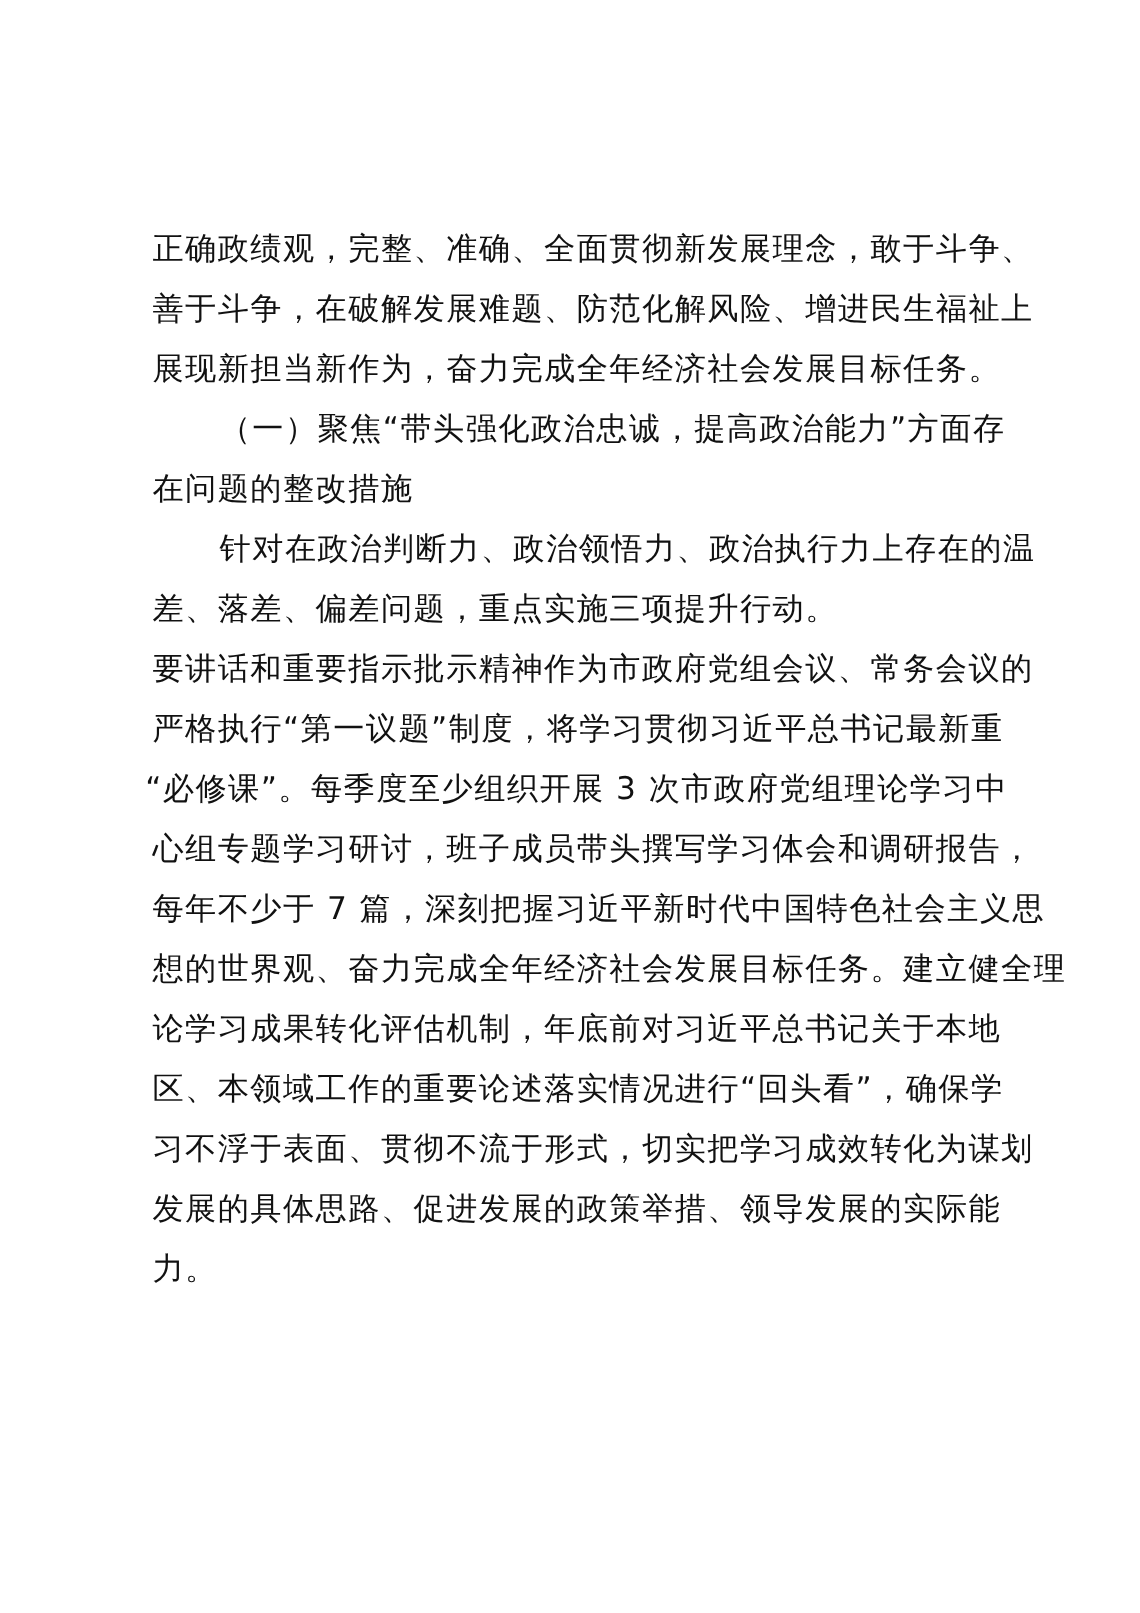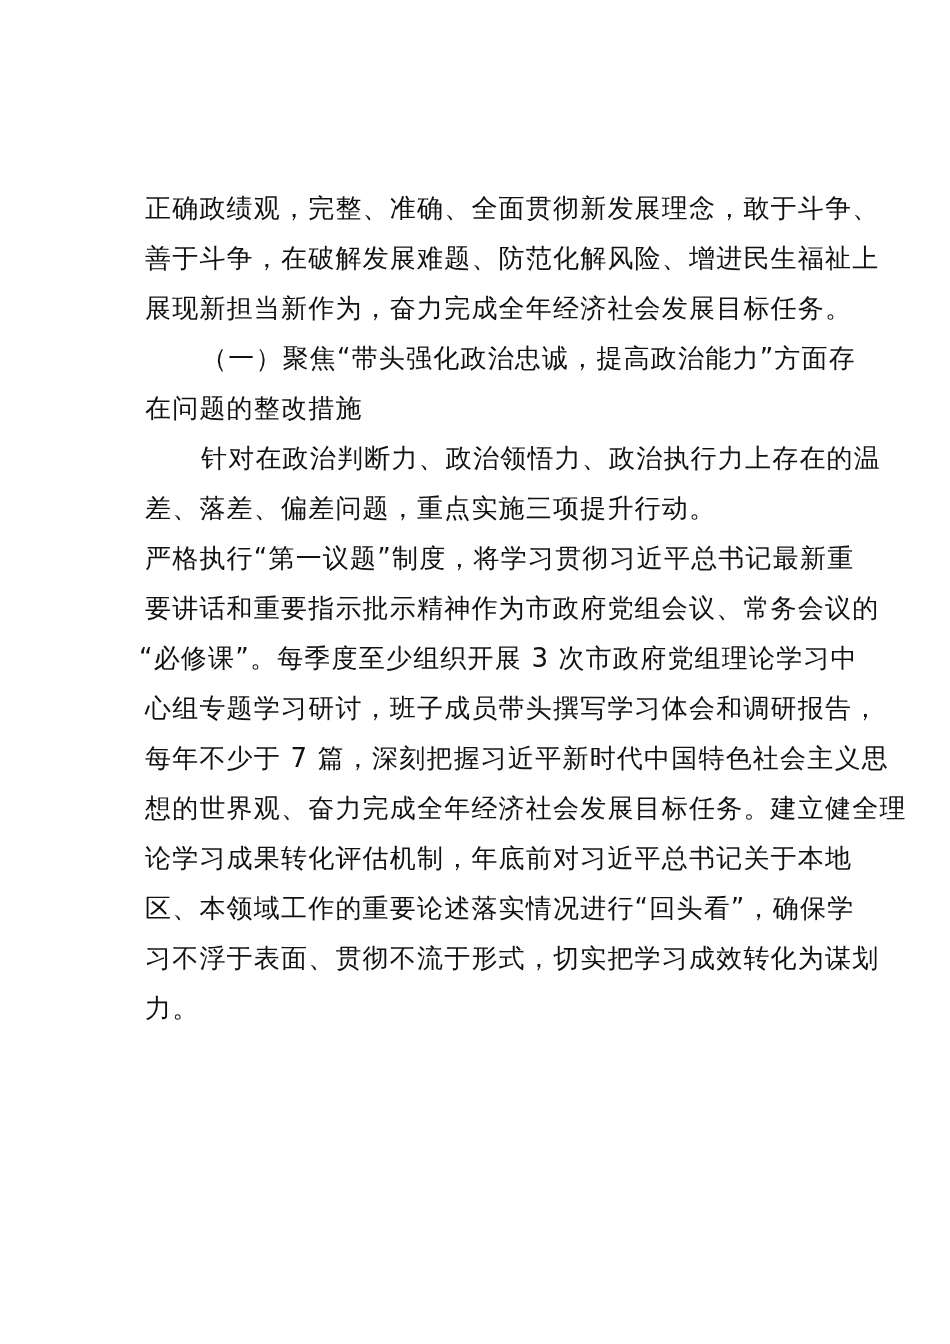--- a/index.html
+++ b/index.html
@@ -10,21 +10,21 @@
   body {
     width: 950px;
     height: 1344px;
     position: relative;
     overflow: hidden;
     font-family: "DejaVu Sans", "Liberation Sans", sans-serif;
     color: #111111;
   }
   .page {
     position: absolute;
-    left: 145px;
+    left: 127px;
     top: 183px;
     width: 710px;
   }
   .line {
     height: 50px;
     line-height: 50px;
     font-size: 26px;
     white-space: nowrap;
     letter-spacing: 1.2px;
   }
@@ -51,25 +51,26 @@
     <div class="line indent">（一）聚焦“带头强化政治忠诚，提高政治能力”方面存</div>
     <div class="line">在问题的整改措施</div>
   </div>
 
   <div>
     <div class="line indent">针对在政治判断力、政治领悟力、政治执行力上存在的温</div>
     <div class="line">差、落差、偏差问题，重点实施三项提升行动。</div>
   </div>
 
   <div>
+    <div class="line">要讲话和重要指示批示精神作为市政府党组会议、常务会议的</div>
     <div class="line">严格执行“第一议题”制度，将学习贯彻习近平总书记最新重</div>
-    <div class="line">要讲话和重要指示批示精神作为市政府党组会议、常务会议的</div>
     <div class="line quote-start">“必修课”。每季度至少组织开展 3 次市政府党组理论学习中</div>
     <div class="line">心组专题学习研讨，班子成员带头撰写学习体会和调研报告，</div>
     <div class="line">每年不少于 7 篇，深刻把握习近平新时代中国特色社会主义思</div>
     <div class="line">想的世界观、奋力完成全年经济社会发展目标任务。建立健全理</div>
     <div class="line">论学习成果转化评估机制，年底前对习近平总书记关于本地</div>
     <div class="line">区、本领域工作的重要论述落实情况进行“回头看”，确保学</div>
     <div class="line">习不浮于表面、贯彻不流于形式，切实把学习成效转化为谋划</div>
+    <div class="line">发展的具体思路、促进发展的政策举措、领导发展的实际能</div>
     <div class="line">力。</div>
   </div>
 
 </div>
 
 </body></html>

